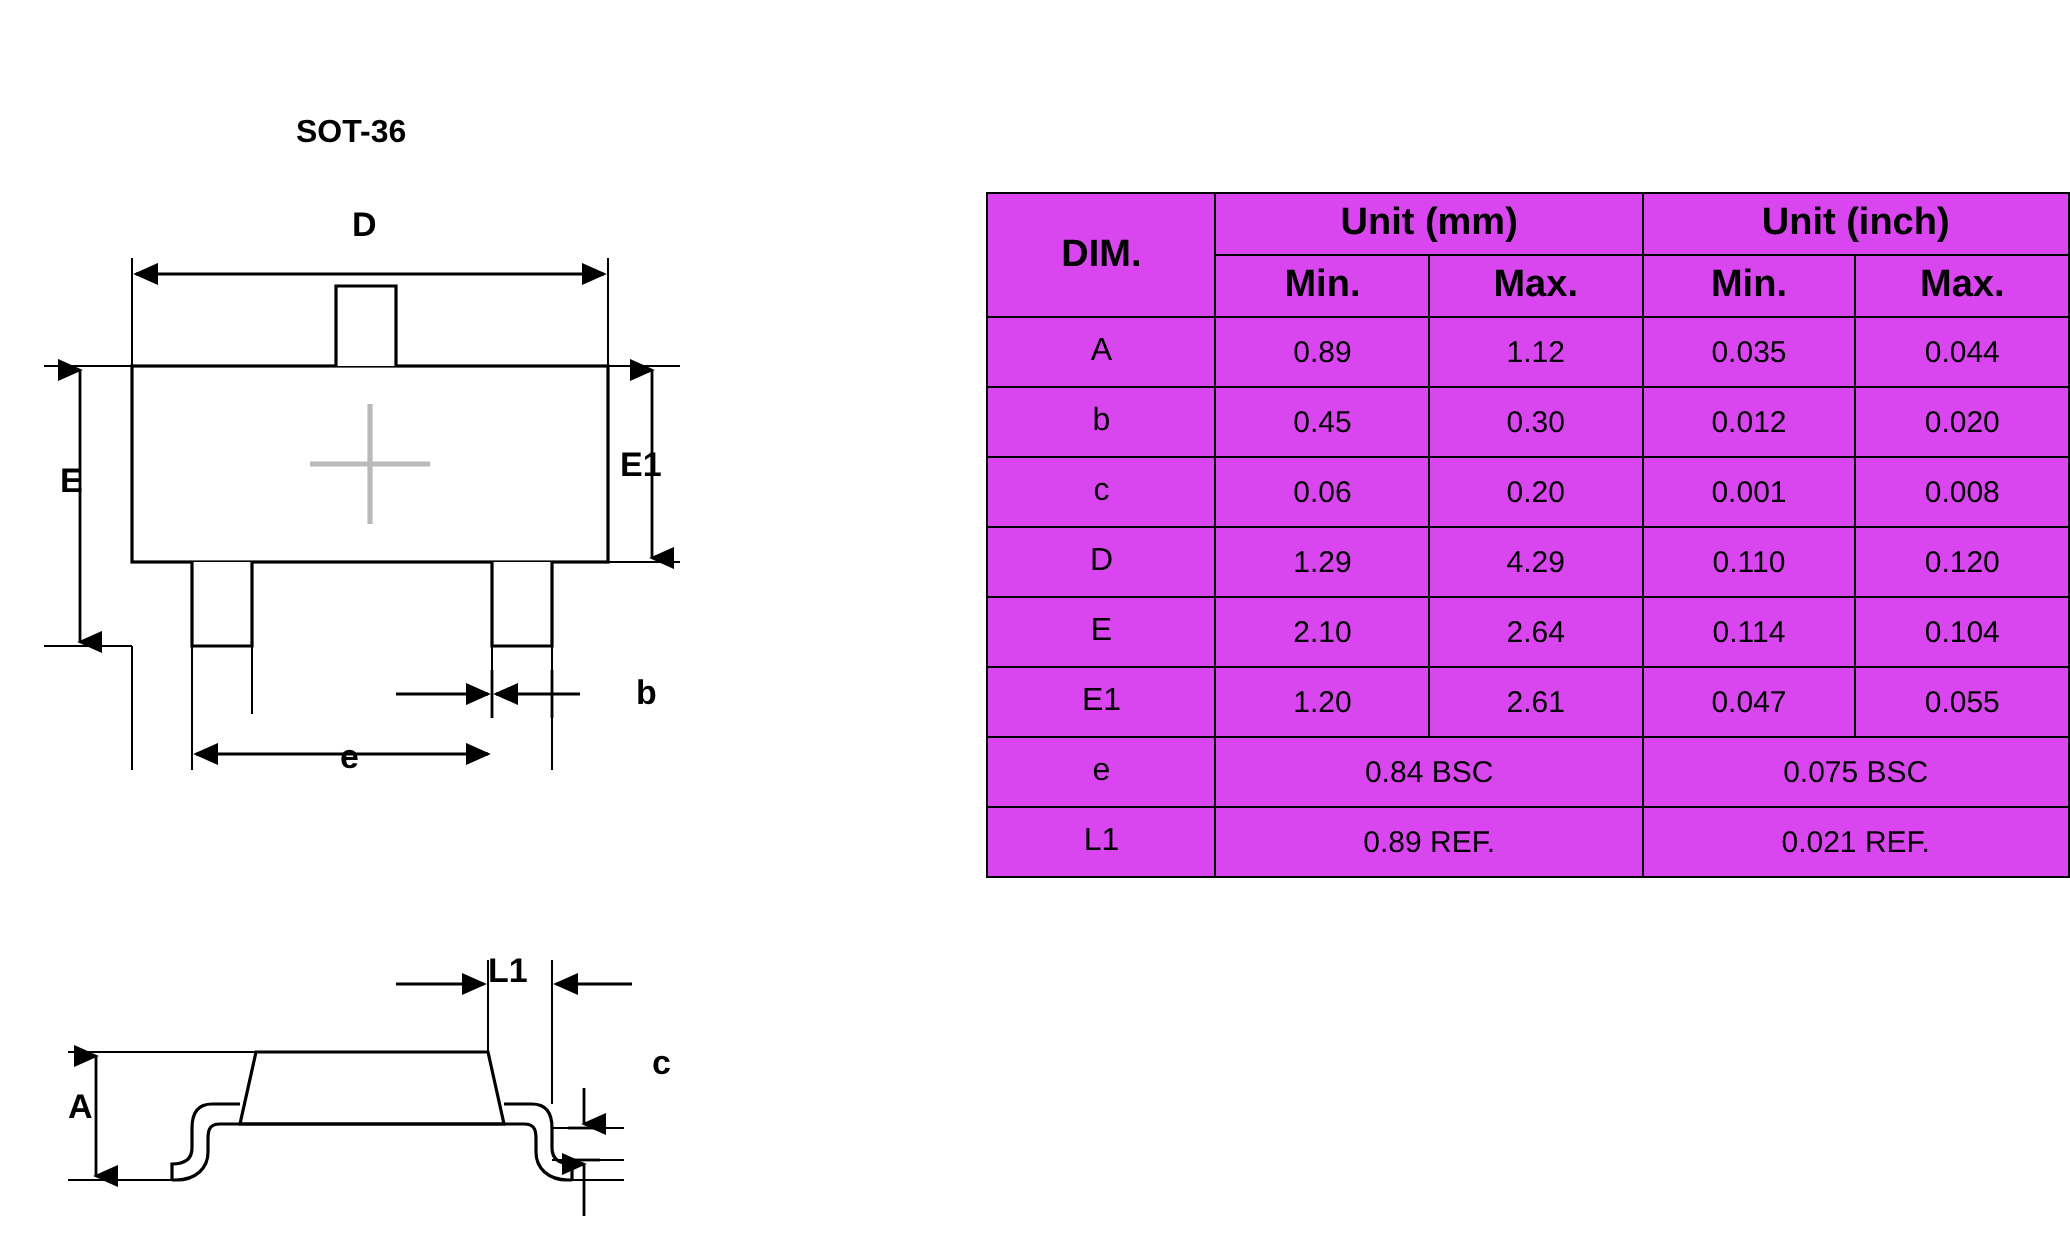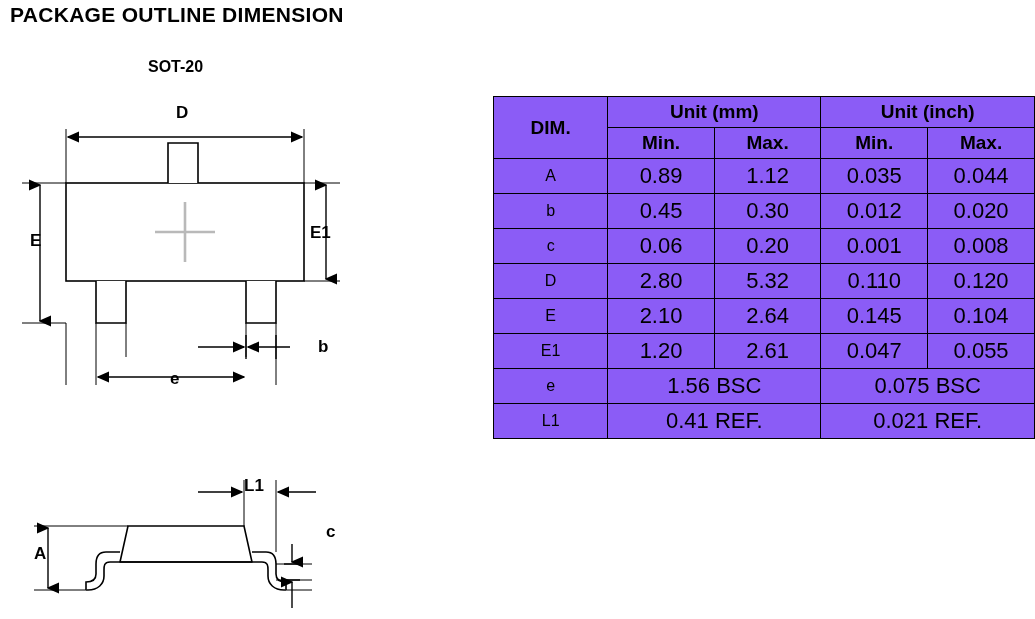--- a/index.html
+++ b/index.html
@@ -56,52 +56,51 @@
     font-size: 17px;
     font-weight: bold;
     font-family: "Liberation Sans", sans-serif;
   }
   
   .dim-table {
     position: absolute;
     left: 493px;
     top: 96px;
     border-collapse: collapse;
-    background: #8b5cf6;
+    background: #d946ef;
   }
   .dim-table td, .dim-table th {
     border: 1px solid #000;
     text-align: center;
     vertical-align: middle;
     font-family: "Liberation Sans", sans-serif;
   }
   .dim-table th {
     font-size: 19px;
     font-weight: bold;
     height: 28px;
   }
   .dim-table td {
-    font-size: 22px;
+    font-size: 15px;
     height: 32px;
     font-weight: normal;
   }
   .dim-table td.sym {
     font-size: 16px;
   }
   .col-dim { width: 113px; }
   .col-val { width: 105px; }
 </style>
 </head>
 <body>
 
 <div id="page">
 
-  <div class="title">PACKAGE OUTLINE DIMENSION</div>
-
-  <div class="pkg-name">SOT-20</div>
+
+  <div class="pkg-name">SOT-36</div>
 
   <div class="drawing-top">
     <svg width="420" height="330" viewBox="0 0 420 330">
       <g stroke="#000" fill="none" stroke-width="1.6">
 
         <rect x="66" y="98" width="238" height="98" fill="#ffffff"></rect>
 
         <path d="M168,98 L168,58 L198,58 L198,98" fill="#ffffff"></path>
 
         <path d="M96,196 L96,238 L126,238 L126,196" fill="#ffffff"></path>
@@ -266,45 +265,45 @@
       </tr>
       <tr>
         <td class="sym">c</td>
         <td>0.06</td>
         <td>0.20</td>
         <td>0.001</td>
         <td>0.008</td>
       </tr>
       <tr>
         <td class="sym">D</td>
-        <td>2.80</td>
-        <td>5.32</td>
+        <td>1.29</td>
+        <td>4.29</td>
         <td>0.110</td>
         <td>0.120</td>
       </tr>
       <tr>
         <td class="sym">E</td>
         <td>2.10</td>
         <td>2.64</td>
-        <td>0.145</td>
+        <td>0.114</td>
         <td>0.104</td>
       </tr>
       <tr>
         <td class="sym">E1</td>
         <td>1.20</td>
         <td>2.61</td>
         <td>0.047</td>
         <td>0.055</td>
       </tr>
       <tr>
         <td class="sym">e</td>
-        <td colspan="2">1.56 BSC</td>
+        <td colspan="2">0.84 BSC</td>
         <td colspan="2">0.075 BSC</td>
       </tr>
       <tr>
         <td class="sym">L1</td>
-        <td colspan="2">0.41 REF.</td>
+        <td colspan="2">0.89 REF.</td>
         <td colspan="2">0.021 REF.</td>
       </tr>
     </tbody>
   </table>
 
 </div>
 
 </body></html>

